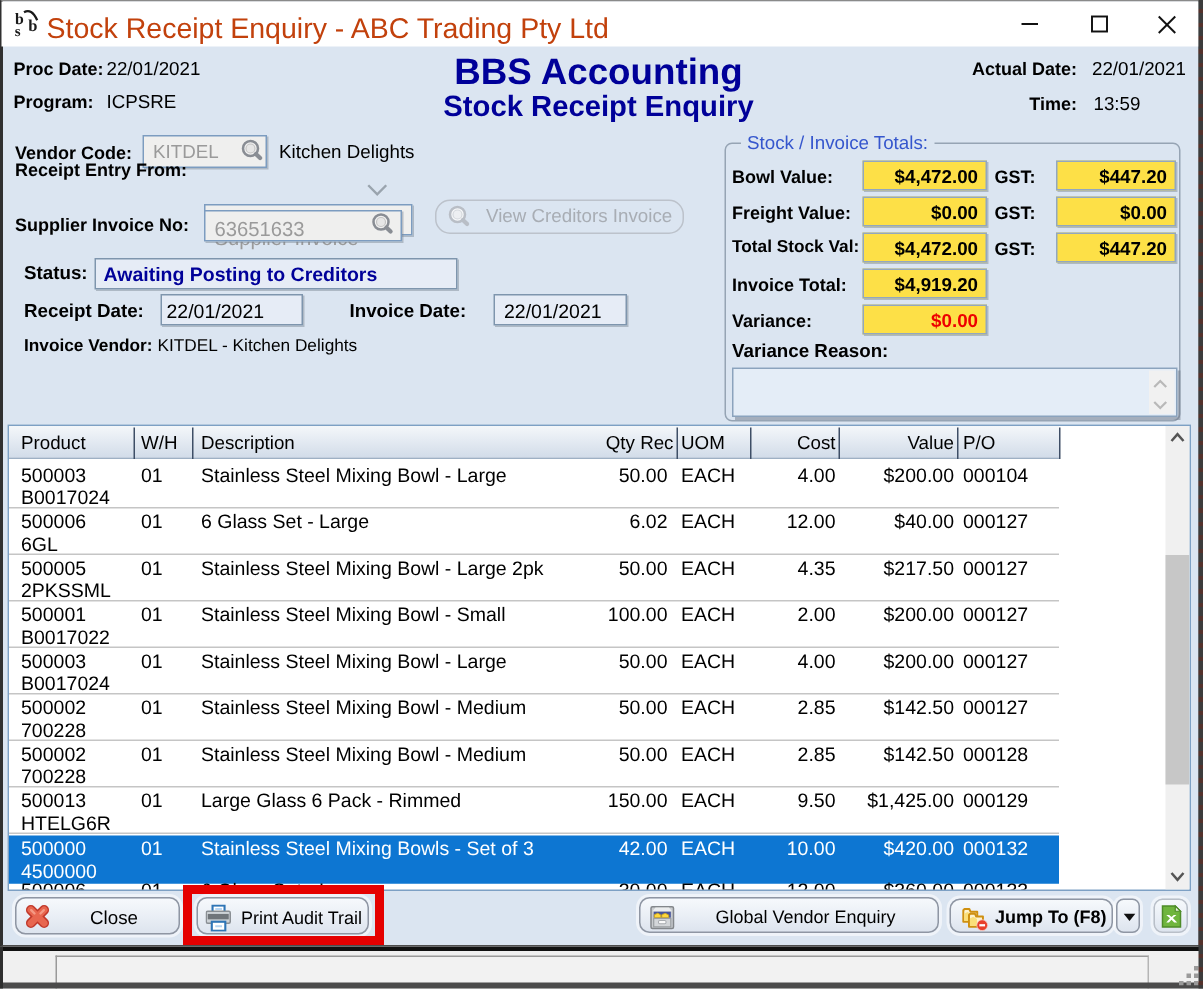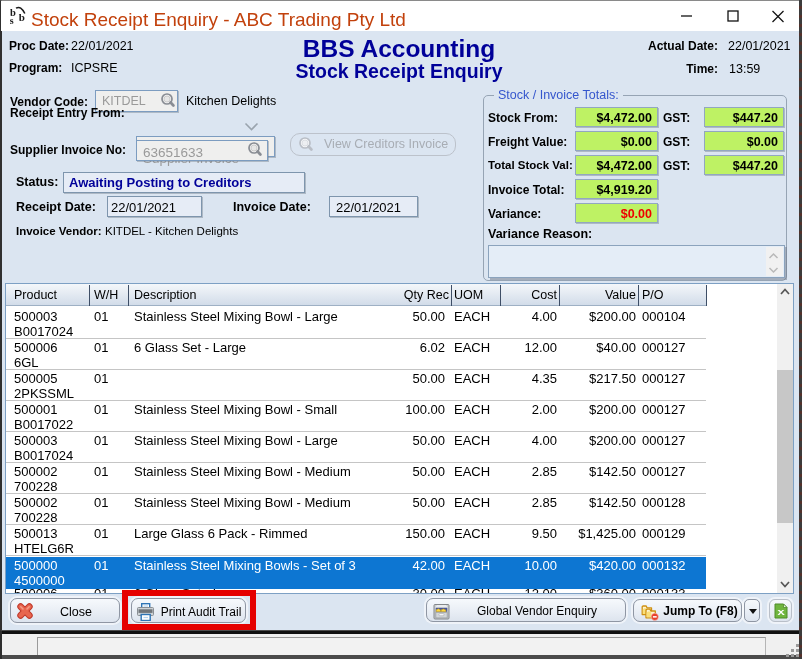--- a/index.html
+++ b/index.html
@@ -7,21 +7,21 @@
 #win{position:absolute;left:0;top:0;width:800px;height:631px;background:#dbe5f1;
  border:1px solid #4d4d4d;border-top:1px solid #8a8a8a;border-left:2px solid #303030;}
 #titlebar{position:absolute;left:-1px;top:0;width:798px;height:30px;background:#fff;}
 #title{position:absolute;left:30px;top:8px;font-size:19px;color:#c2410c;}
 .abs{position:absolute;}
 .lbl{position:absolute;font-weight:bold;font-size:12px;color:#000;white-space:nowrap;}
 .val{position:absolute;font-size:12.5px;color:#000;white-space:nowrap;}
 .inp{position:absolute;border:1px solid #7e95ad;background:#e6ecf6;font-size:13.5px;
  box-shadow:1px 1px 0 rgba(120,130,145,.45);}
 .dis{background:#efefee;color:#9a9a9a;border:1.5px solid #7c9cc0;}
-.tot{position:absolute;height:20px;border:1px solid #92a7c0;background:#bef264;
+.tot{position:absolute;height:20px;border:1px solid #92a7c0;background:#fde047;
  font-weight:bold;font-size:12.5px;text-align:right;padding:3px 5px 0 0;
  box-shadow:1px 1px 0 rgba(120,130,145,.45);}
 .btn{position:absolute;border:1px solid #8f96a3;border-radius:7px;
  background:linear-gradient(180deg,#f6f9fc 0%,#e9eef5 55%,#dde4ee 100%);
  font-size:12px;color:#000;box-shadow:0 0 0 2px rgba(255,255,255,.55);}
 .btxt{position:absolute;top:6px;left:0;right:0;text-align:center;white-space:nowrap;}
 </style></head>
 <body>
 <div id="win">
  <div id="titlebar">
@@ -90,21 +90,21 @@
   <div class="inp" style="left:107px;top:166px;width:95px;height:21px;padding:3px 0 0 3px;font-size:13px;">22/01/2021</div>
   <div class="lbl" style="left:233px;top:170px;font-size:12.5px;">Invoice Date:</div>
   <div class="inp" style="left:329px;top:166px;width:89px;height:21px;padding:3px 0 0 6px;font-size:13px;">22/01/2021</div>
 
   <div class="lbl" style="left:16px;top:195px;font-size:11.5px;">Invoice Vendor:</div>
   <div class="val" style="left:105px;top:195px;font-size:11.5px;">KITDEL - Kitchen Delights</div>
 
   <div class="abs" style="left:483px;top:65px;width:304px;height:186px;border:1px solid #96a4b4;border-radius:5px;"></div>
   <div class="abs" style="left:494px;top:58px;background:#dbe5f1;padding:0 4px;color:#3556cd;font-size:12.5px;">Stock / Invoice Totals:</div>
 
-  <div class="lbl" style="left:488px;top:81px">Stock From:</div>
+  <div class="lbl" style="left:488px;top:81px">Bowl Value:</div>
   <div class="tot" style="left:575px;top:77px;width:83px;">$4,472.00</div>
   <div class="lbl" style="left:663px;top:81px">GST:</div>
   <div class="tot" style="left:704px;top:77px;width:80px;">$447.20</div>
 
   <div class="lbl" style="left:488px;top:105px">Freight Value:</div>
   <div class="tot" style="left:575px;top:101px;width:83px;">$0.00</div>
   <div class="lbl" style="left:663px;top:105px">GST:</div>
   <div class="tot" style="left:704px;top:101px;width:80px;">$0.00</div>
 
   <div class="lbl" style="left:488px;top:129px;font-size:11.5px;">Total Stock Val:</div>
@@ -161,20 +161,21 @@
     <span class="c" style="left:128px">6 Glass Set - Large</span>
     <span class="c r" style="left:345px;width:94px">6.02</span>
     <span class="c" style="left:448px">EACH</span>
     <span class="c r" style="left:451px;width:100px">12.00</span>
     <span class="c r" style="left:530px;width:100px">$40.00</span>
     <span class="c" style="left:636px">000127</span>
   </div>
   <div class="trow" style="top:86px;height:31px">
     <span class="c" style="left:8px">500005<br>2PKSSML</span>
     <span class="c" style="left:88px">01</span>
+    <span class="c" style="left:128px">Stainless Steel Mixing Bowl - Large 2pk</span>
     <span class="c r" style="left:345px;width:94px">50.00</span>
     <span class="c" style="left:448px">EACH</span>
     <span class="c r" style="left:451px;width:100px">4.35</span>
     <span class="c r" style="left:530px;width:100px">$217.50</span>
     <span class="c" style="left:636px">000127</span>
   </div>
   <div class="trow" style="top:117px;height:31px">
     <span class="c" style="left:8px">500001<br>B0017022</span>
     <span class="c" style="left:88px">01</span>
     <span class="c" style="left:128px">Stainless Steel Mixing Bowl - Small</span>

